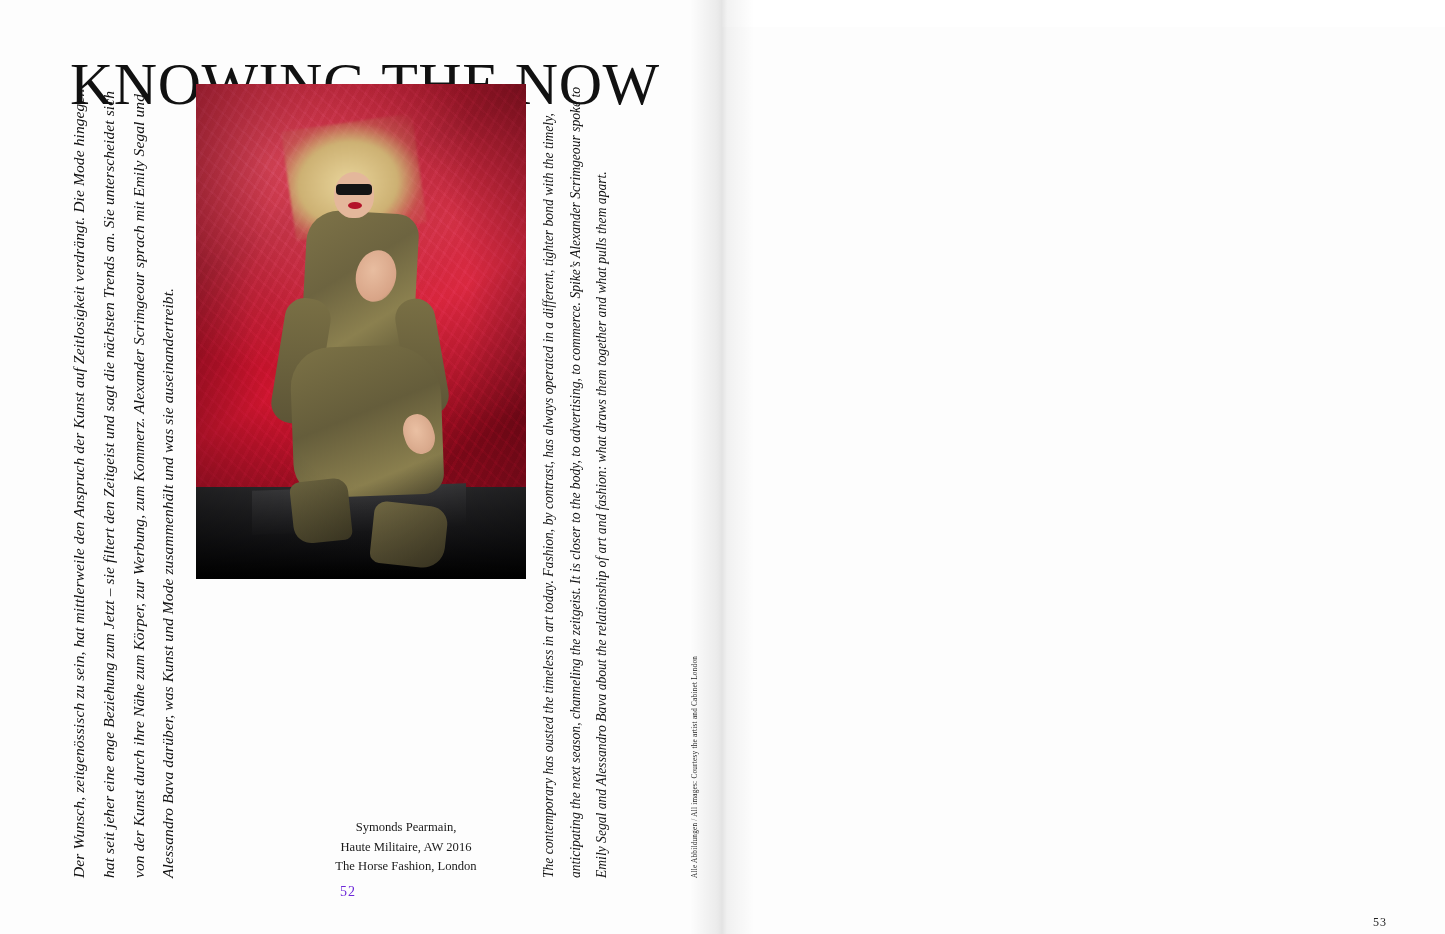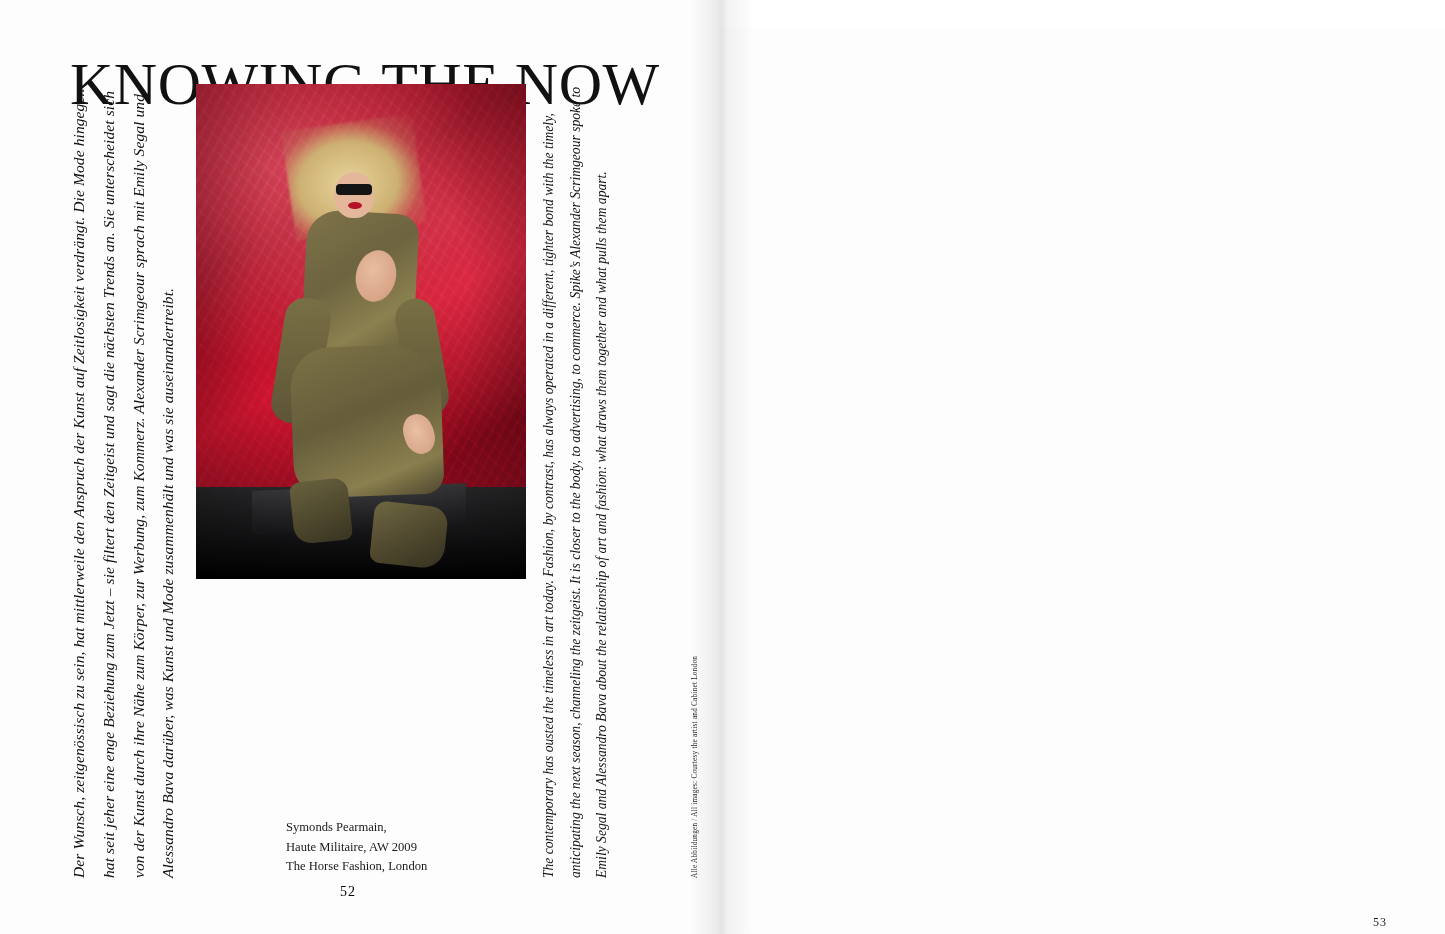--- a/index.html
+++ b/index.html
@@ -159,27 +159,27 @@
     width:290px;
     font-family:"Liberation Serif", serif;
     font-size:7.2px; line-height:1.4;
     letter-spacing:0.25px;
     color:#222;
   }
 
   
   .caption {
     position:absolute; left:286px; top:818px; width:240px;
-    font-size:12.6px; line-height:1.55; text-align:left; color:#1a1a1a;
+    font-size:12.6px; line-height:1.55; text-align:center; color:#1a1a1a;
   }
 
   
   .folio-left {
     position:absolute; left:340px; top:884px;
-    font-size:14px; letter-spacing:1px; color:#000000;
+    font-size:14px; letter-spacing:1px; color:#6d28d9;
   }
   .folio-right {
     position:absolute; right:58px; top:888px;
     font-size:12px; letter-spacing:1px; color:#222;
   }
 </style>
 </head>
 <body>
 
 <div class="spread">
@@ -208,21 +208,21 @@
       </div>
       <div class="vignette"></div>
     </div>
 
     <div class="rot-block de-intro">Der Wunsch, zeitgenössisch zu sein, hat mittlerweile den Anspruch der Kunst auf Zeitlosigkeit verdrängt. Die Mode hingegen hat seit jeher eine enge Beziehung zum Jetzt – sie filtert den Zeitgeist und sagt die nächsten Trends an. Sie unterscheidet sich von der Kunst durch ihre Nähe zum Körper, zur Werbung, zum Kommerz. Alexander Scrimgeour sprach mit Emily Segal und Alessandro Bava darüber, was Kunst und Mode zusammenhält und was sie auseinandertreibt.</div>
     <div class="rot-block en-intro">The contemporary has ousted the timeless in art today. Fashion, by contrast, has always operated in a different, tighter bond with the timely, anticipating the next season, channeling the zeitgeist. It is closer to the body, to advertising, to commerce. Spike’s Alexander Scrimgeour spoke to Emily Segal and Alessandro Bava about the relationship of art and fashion: what draws them together and what pulls them apart.</div>
     <div class="rot-block credit-vert">Alle Abbildungen / All images: Courtesy the artist and Cabinet London</div>
 
     <div class="caption">
       <div>Symonds Pearmain,</div>
-      <div>Haute Militaire, AW 2009</div>
+      <div>Haute Militaire, AW 2016</div>
       <div>The Horse Fashion, London</div>
     </div>
 
     <div class="folio-left">52</div>
   </div>
 
   <div class="page-right">
 
     <div class="folio-right">53</div>
   </div>

